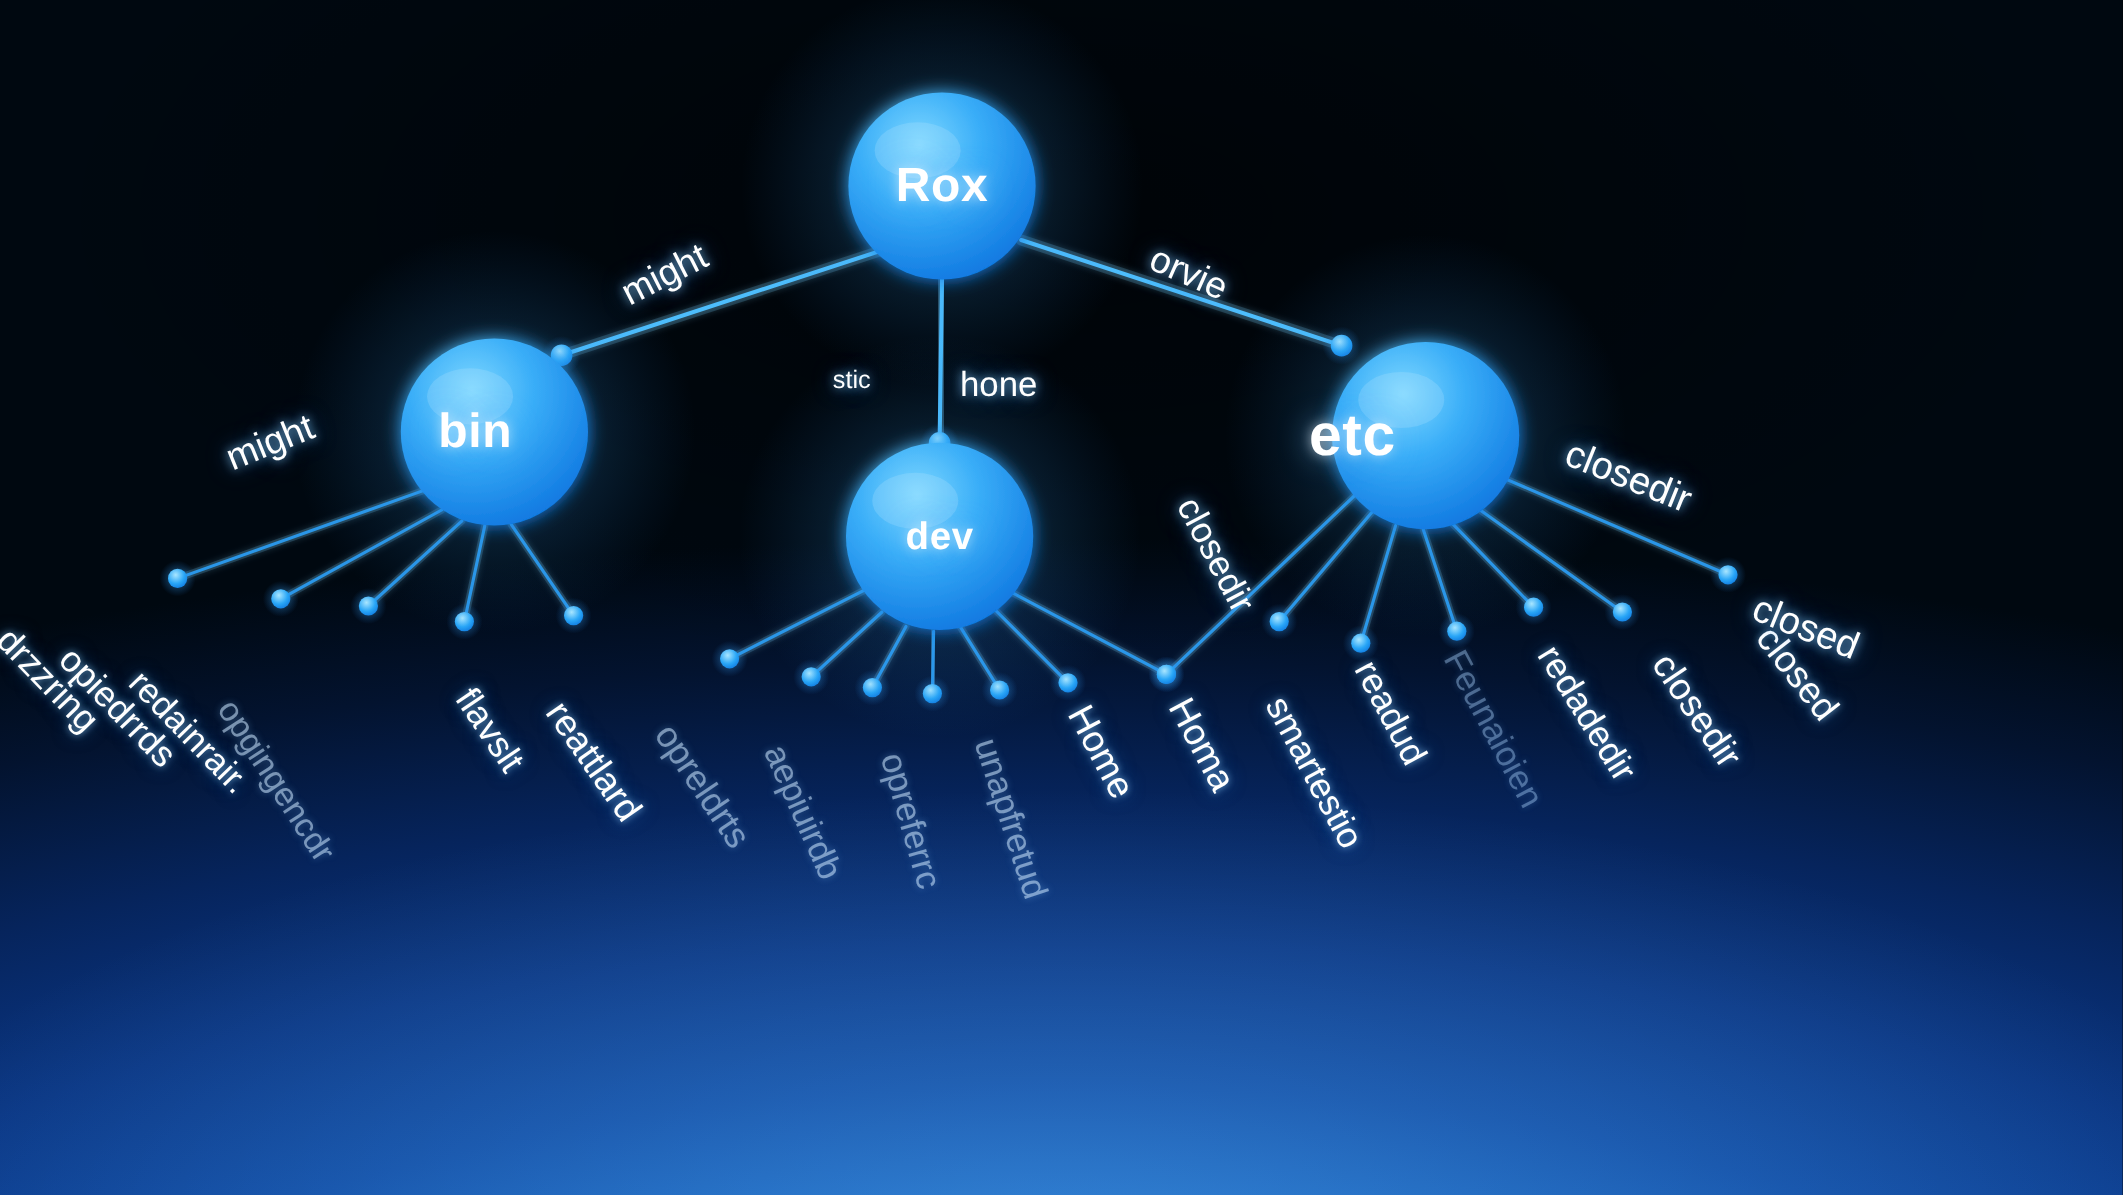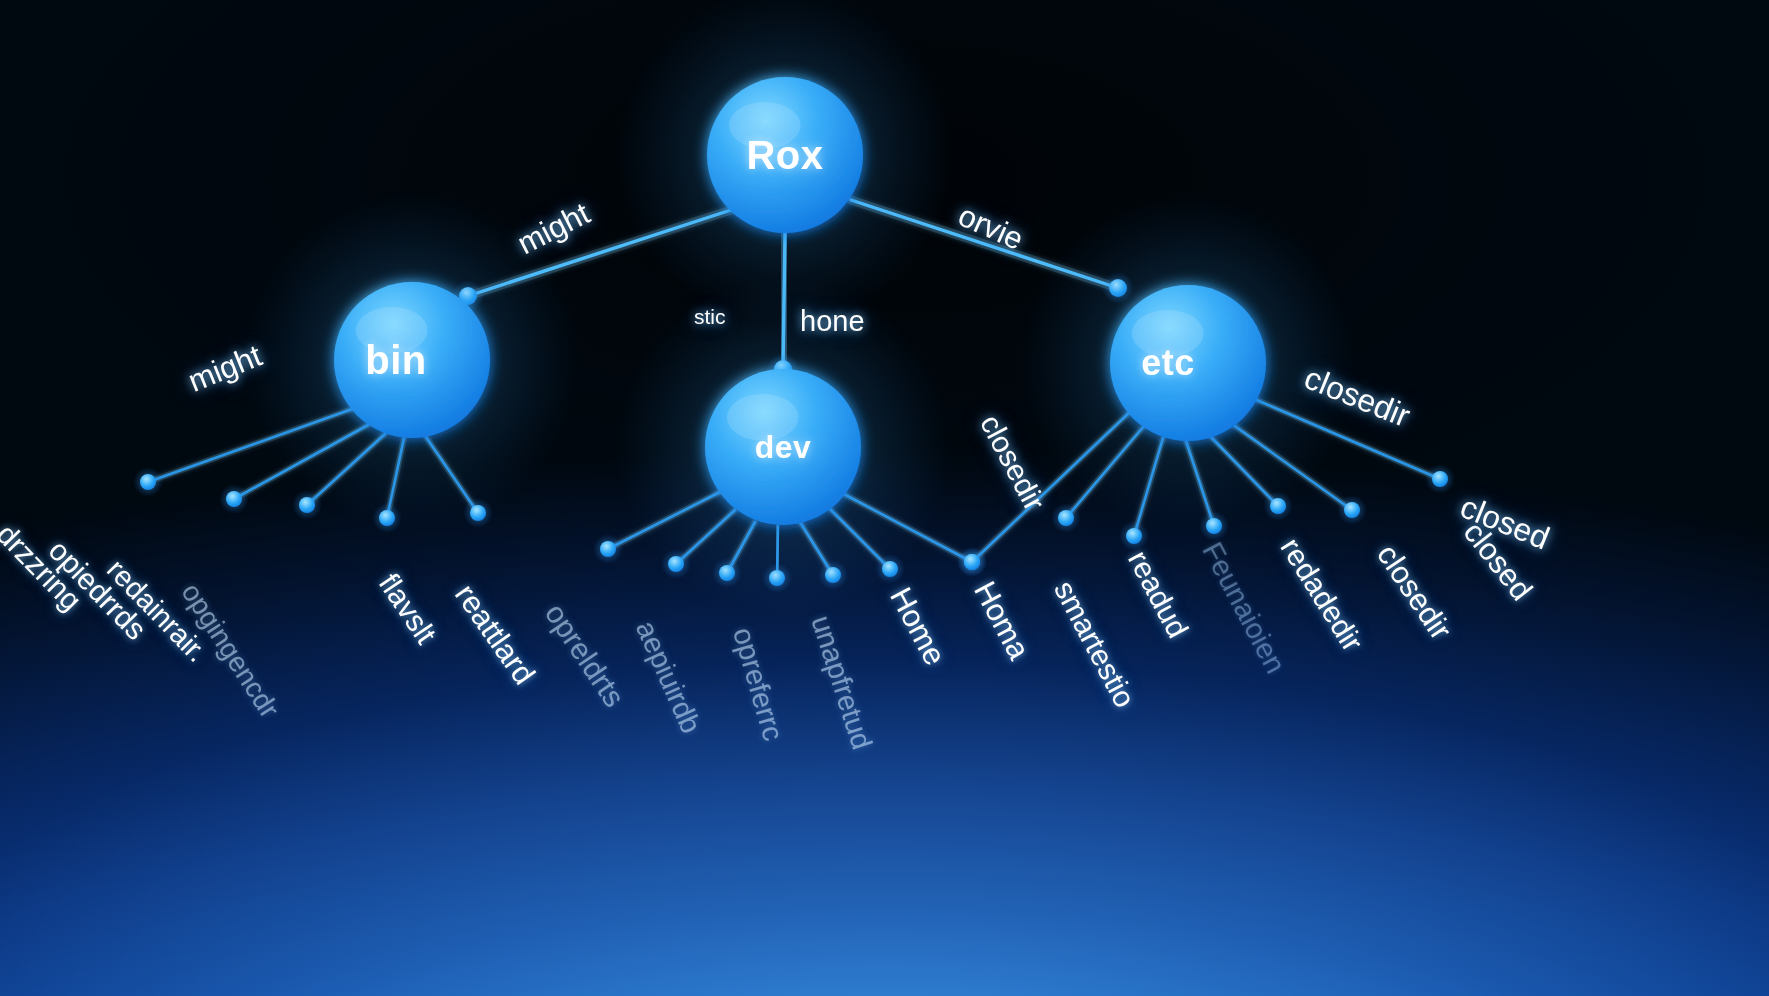--- a/index.html
+++ b/index.html
@@ -248,21 +248,21 @@
         <ellipse cx="762.72" cy="417.36" rx="35.88" ry="23.4" fill="#bfeaff" opacity=".22"></ellipse>
         <circle cx="1188" cy="363" r="167.7" fill="url(#haloGrad)" opacity=".55"></circle>
         <circle cx="1188" cy="363" r="78" fill="url(#nodeGrad)" filter="url(#softGlow)"></circle>
         <ellipse cx="1167.72" cy="333.36" rx="35.88" ry="23.4" fill="#bfeaff" opacity=".22"></ellipse>
       </g>
   </svg>
 
   <div class="node-label" id="lbl-root" style="left: 785px; top: 155px; font-size: 40px;">Rox</div>
   <div class="node-label" id="lbl-b0" style="left: 396px; top: 360px; font-size: 40px;">bin</div>
   <div class="node-label" id="lbl-b1" style="left: 783px; top: 447px; font-size: 32px;">dev</div>
-  <div class="node-label" id="lbl-b2" style="left: 1168px; top: 363px; font-size: 36px;">etc</div>
+  <div class="node-label" id="lbl-b2" style="left: 1127px; top: 363px; font-size: 49px;">etc</div>
 
   <div class="edge-label" id="el-0" style="left: 520px; top: 228px; font-size: 31px; transform: rotate(-27deg);">might</div>
   <div class="edge-label" id="el-1" style="left: 960px; top: 196px; font-size: 31px; transform: rotate(24deg);">orvie</div>
   <div class="edge-label" id="el-2" style="left: 694px; top: 305px; font-size: 21px; transform: rotate(0deg);">stic</div>
   <div class="edge-label" id="el-3" style="left: 800px; top: 305px; font-size: 29px; transform: rotate(0deg);">hone</div>
   <div class="edge-label" id="el-4" style="left: 190px; top: 365px; font-size: 31px; transform: rotate(-22deg);">might</div>
   <div class="edge-label" id="el-5" style="left: 988px; top: 400px; font-size: 30px; transform: rotate(62deg);">closedir</div>
   <div class="edge-label" id="el-6" style="left: 1306px; top: 358px; font-size: 32px; transform: rotate(22deg);">closedir</div>
   <div class="edge-label" id="el-7" style="left: 1462px; top: 487px; font-size: 32px; transform: rotate(22deg);">closed</div>
 

